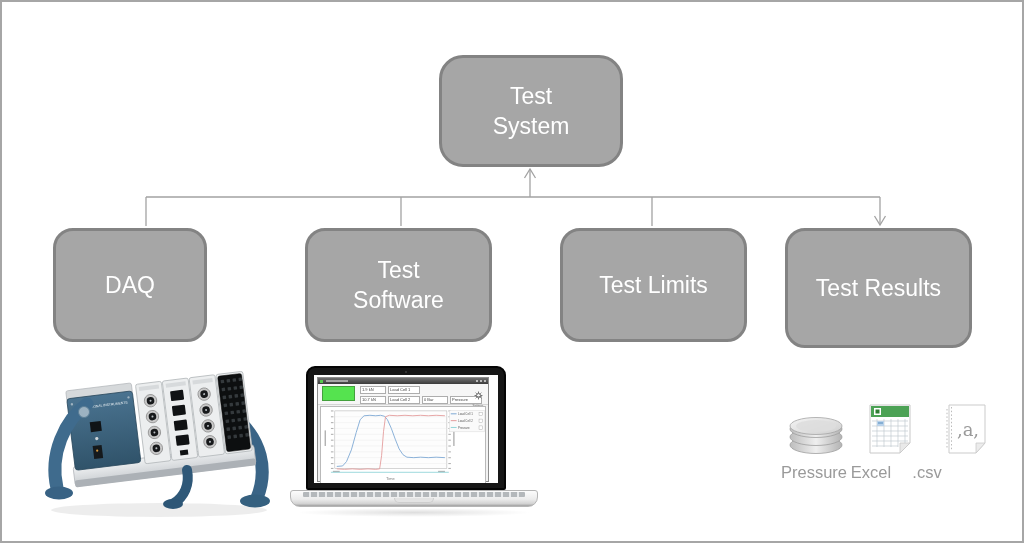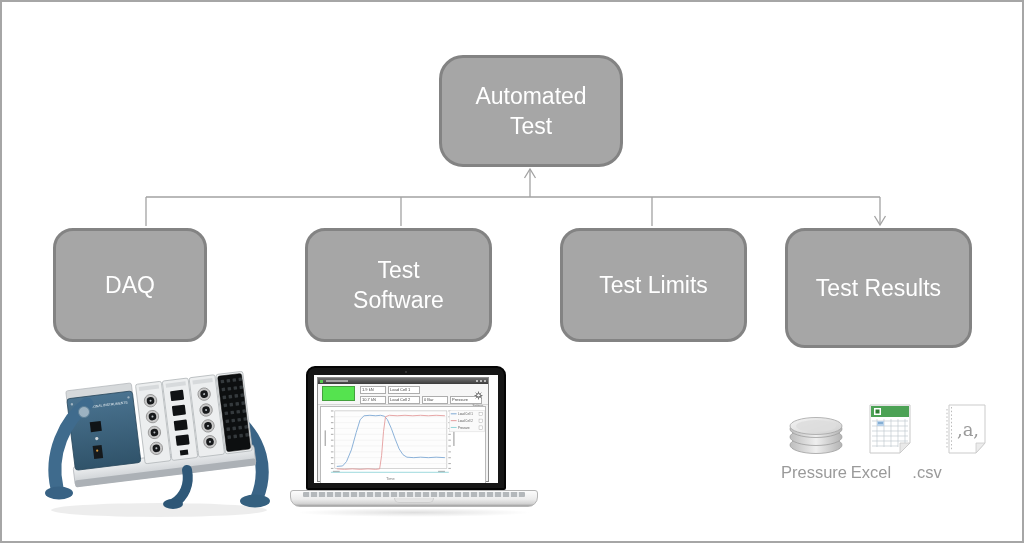--- a/index.html
+++ b/index.html
@@ -70,22 +70,22 @@
       <path d="M144,195 V224"></path>
       <path d="M399,195 V224"></path>
       <path d="M650,195 V224"></path>
       <path d="M878,195 V222"></path>
       <path d="M872.5,214 L878,223 L883.5,214"></path>
     </g>
   </svg>
 
   <div class="node" style="left:437px;top:53px;width:184px;height:112px;border-radius:24px;">
     <div>
-      <span class="nl">Automated</span>
       <span class="nl">Test</span>
+      <span class="nl">System</span>
     </div>
   </div>
 
   <div class="node" style="left:51px;top:226px;width:154px;height:114px;">
     <div>
       <span class="nl">DAQ</span>
       <span class="nl"></span>
     </div>
   </div>
 

